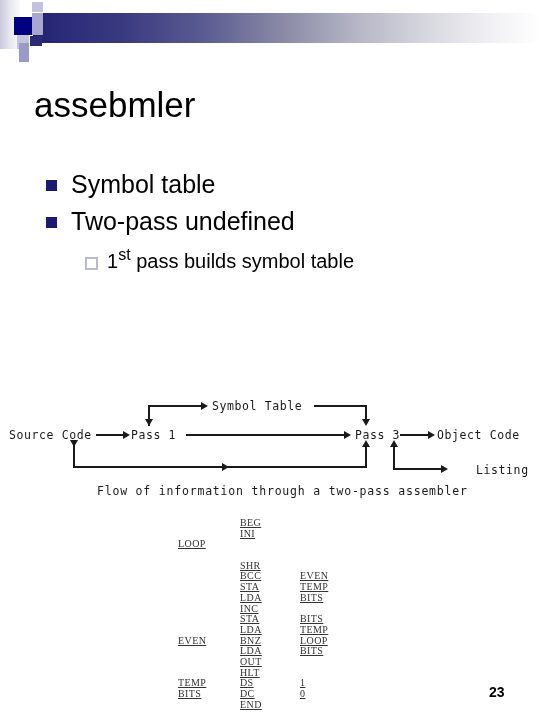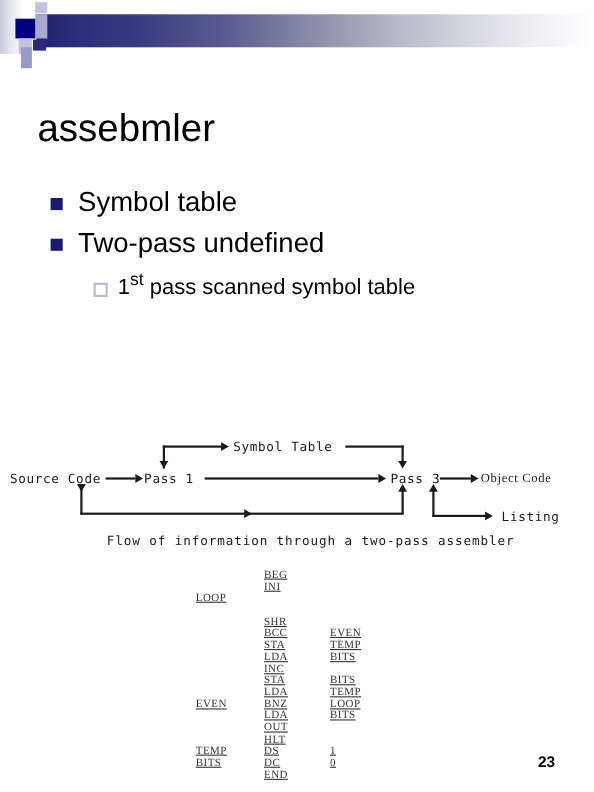--- a/index.html
+++ b/index.html
@@ -35,21 +35,21 @@
   .sq-lav-d { left: 32px; top: 2px;  width: 11px; height: 10px; background: #c3c3de; }
   .sq-lav-e { left: 32px; top: 13px; width: 11px; height: 22px; background: #a8a8cf; }
   .sq-lav-f { left: 17px; top: 35px; width: 12px; height: 14px; background: #c3c3de; }
   .sq-lav-g { left: 19px; top: 43px; width: 10px; height: 19px; background: #9a9ac8; }
   .sq-navy2 { left: 30px; top: 36px; width: 12px; height: 10px; background: #2a2a78; }
   .sq-wht1  { left: 20px; top: 0px;  width: 13px; height: 17px; background: #ffffff; }
   .sq-wht2  { left: 0px;  top: 49px; width: 19px; height: 21px; background: #ffffff; }
 
   
   #title {
-    position: absolute; left: 34px; top: 96px;
+    position: absolute; left: 34px; top: 84px;
     font-size: 35px; line-height: 42px; font-weight: normal;
     letter-spacing: 0px; color: #000000;
   }
 
   
   #bullets { position: absolute; left: 46px; top: 166px; width: 470px; }
   .b1 {
     display: flex; align-items: flex-start;
     font-size: 25px; line-height: 37px; color: #000000;
   }
@@ -146,32 +146,32 @@
   </div>
   <div class="b1">
     <span class="mark"></span>
     <span class="txt">Two-pass undefined</span>
   </div>
 </div>
 
 <div id="subbullets">
   <div class="b2">
     <span class="mark2"></span>
-    <span class="txt2"><span>1</span><span class="sup">st</span><span> pass scanned symbol table</span></span>
+    <span class="txt2"><span>1</span><span class="sup">st</span><span> pass builds symbol table</span></span>
   </div>
 </div>
 
 <div id="diagram">
 
   <div class="dlabel" style="left:9px;  top:41px;">Source Code</div>
   <div class="dlabel" style="left:131px;top:41px;">Pass 1</div>
   <div class="dlabel" style="left:212px;top:12px;">Symbol Table</div>
   <div class="dlabel" style="left:355px;top:41px;">Pass 3</div>
-  <div class="dlabel" style="left:437px;top:41px;font-family:Liberation Serif, serif;">Object Code</div>
-  <div class="dlabel" style="left:456px;top:76px;">Listing</div>
+  <div class="dlabel" style="left:437px;top:41px;">Object Code</div>
+  <div class="dlabel" style="left:476px;top:76px;">Listing</div>
 
   <div class="hl" style="left:96px; top:46px; width:27px;"></div>
   <div class="arw arw-r" style="left:123px; top:43px;"></div>
 
   <div class="vl" style="left:148px; top:17px; height:21px;"></div>
   <div class="hl" style="left:148px; top:17px; width:55px;"></div>
   <div class="arw arw-r" style="left:201px; top:14px;"></div>
   <div class="arw arw-d" style="left:145px; top:31px;"></div>
 
   <div class="hl" style="left:314px; top:17px; width:53px;"></div>

